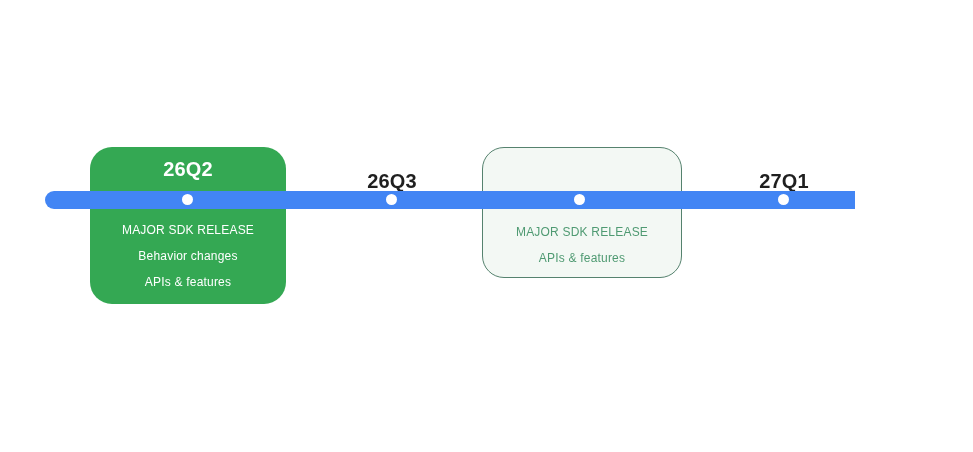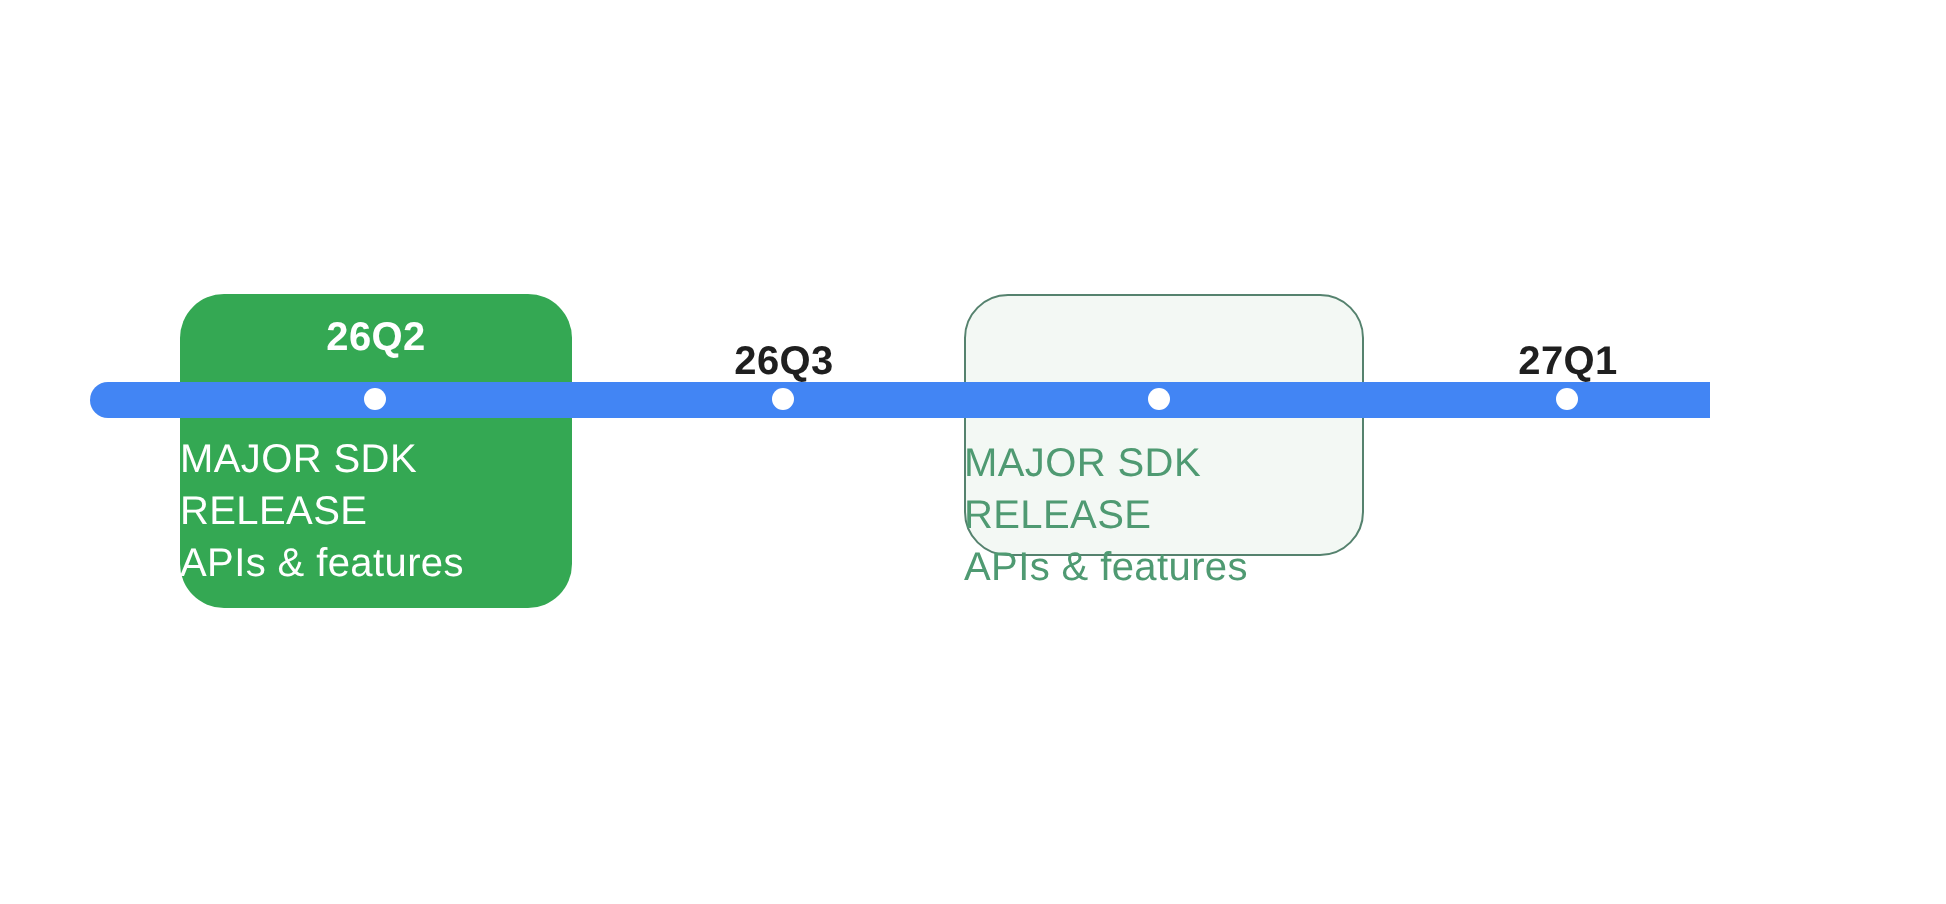--- a/index.html
+++ b/index.html
@@ -78,21 +78,22 @@
     font-size:20px;
     font-weight:600;
     letter-spacing:.2px;
     color:var(--label-text);
   }
   .label-m1{left:332px;}
   .label-m3{left:724px;}
   .card-body{
     position:absolute;
     z-index:2;
-    font-size:20px;
+    text-align:center;
+    font-size:12px;
     font-weight:500;
     line-height:26px;
     letter-spacing:.2px;
   }
   .body-m0{left:90px;top:217px;width:196px;color:var(--filled-card-text);}
   .body-m2{left:482px;top:219px;width:200px;color:var(--outlined-card-text);}
 </style>
 </head>
 <body>
 
@@ -111,20 +112,21 @@
 
   <div class="card-title title-m0">26Q2</div>
 
   <div class="quarter-label label-m1">26Q3</div>
 
 
   <div class="quarter-label label-m3">27Q1</div>
 
   <div class="card-body body-m0">
     <div>MAJOR SDK RELEASE</div>
+    <div>Behavior changes</div>
     <div>APIs &amp; features</div>
   </div>
 
   <div class="card-body body-m2">
     <div>MAJOR SDK RELEASE</div>
     <div>APIs &amp; features</div>
   </div>
 
 </div>
 

